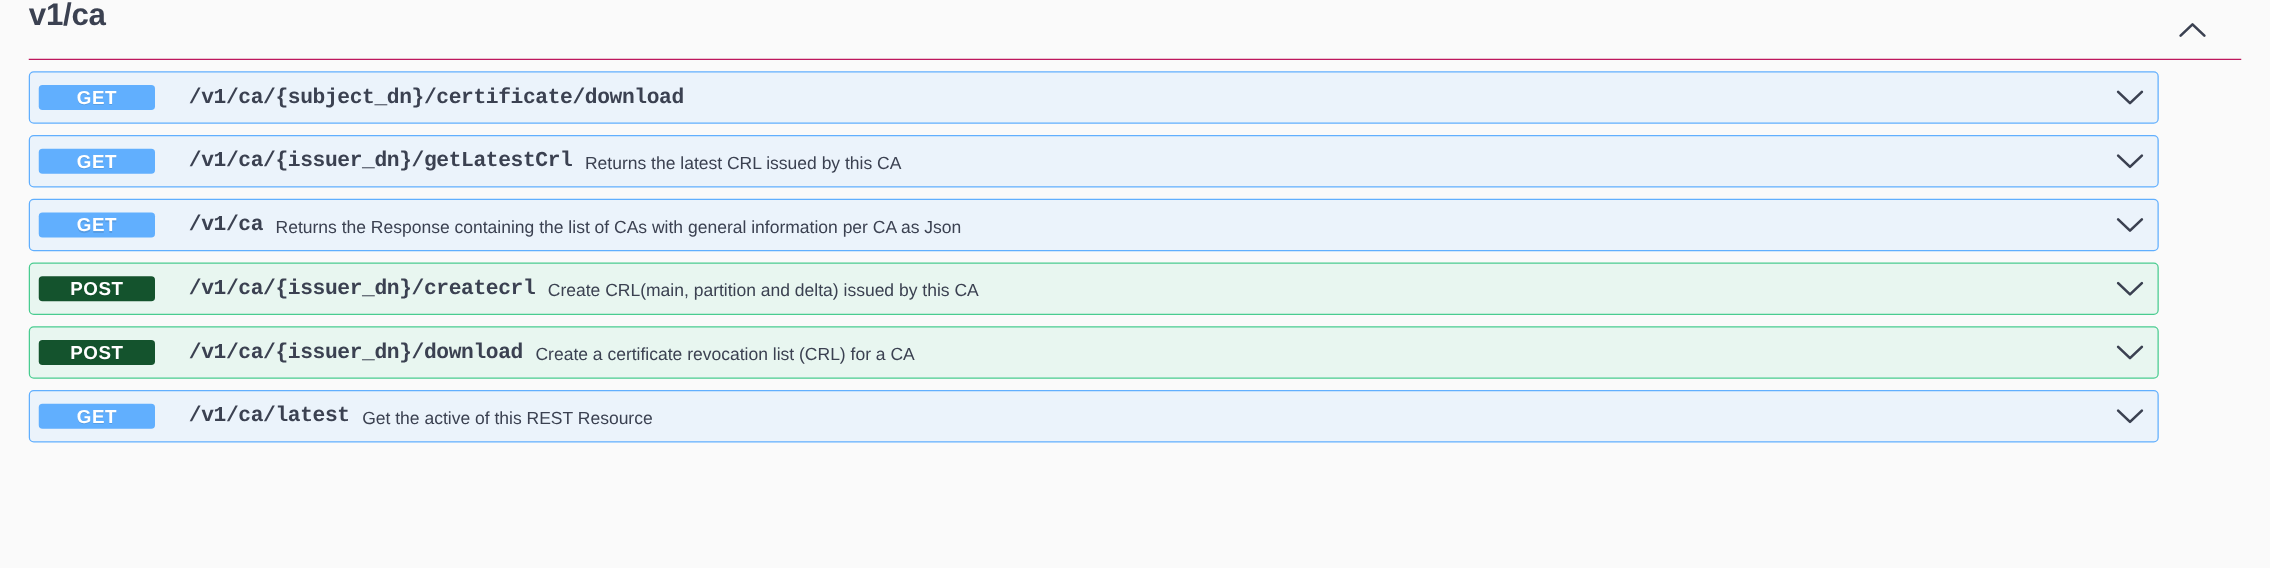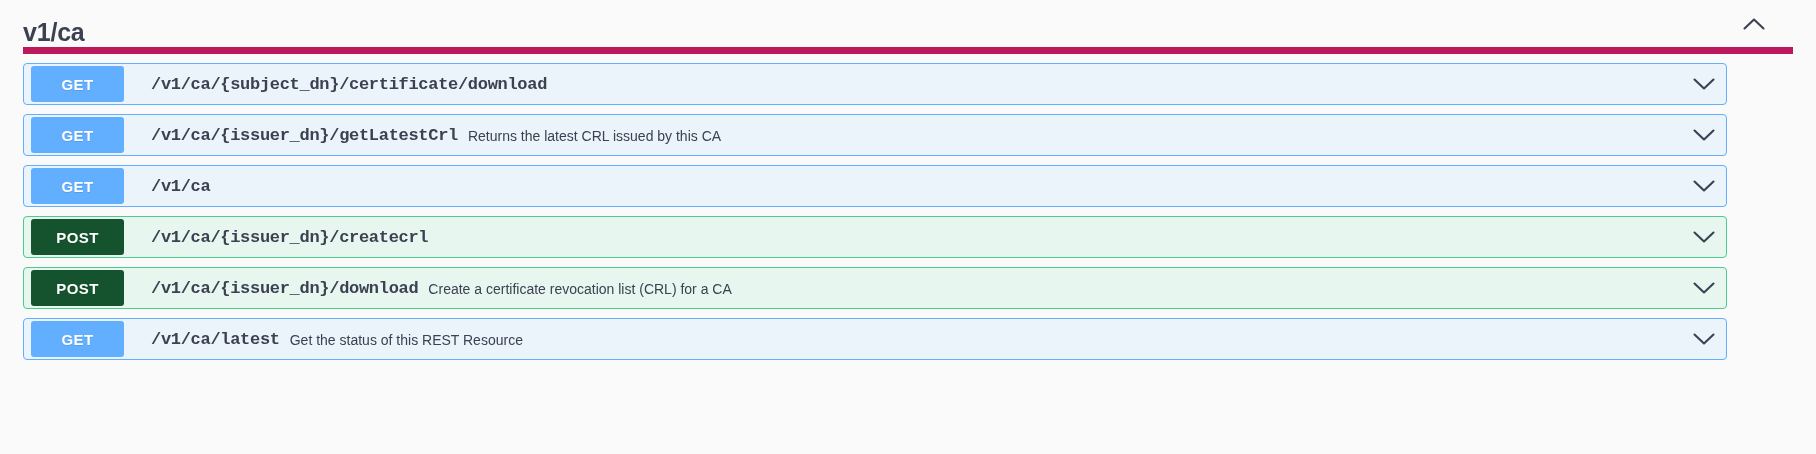--- a/index.html
+++ b/index.html
@@ -20,23 +20,23 @@
     height: 454px;
     background: #fafafa;
     box-sizing: border-box;
   }
 
   
   .tag-header {
     position: relative;
     height: 47px;
     margin: 0 23px 0 23px;
-    border-bottom: 7px solid #be185d;
-    display: flex;
-    align-items: flex-end;
+    border-bottom: 1px solid #be185d;
+    display: flex;
+    align-items: flex-start;
     cursor: pointer;
   }
   .tag-title {
     font-family: "Liberation Sans", sans-serif;
     font-size: 25px;
     font-weight: bold;
     color: #3b4151;
     letter-spacing: -0.2px;
     line-height: 1;
     padding-bottom: 2px;
@@ -76,21 +76,21 @@
     border-color: #61affe;
   }
   .op-row.post {
     background: #e8f6f0;
     border-color: #49cc90;
   }
 
   .op-method {
     width: 93px;
     min-width: 93px;
-    height: 36px;
+    height: 20px;
     margin-left: 7px;
     border-radius: 3px;
     display: flex;
     align-items: center;
     justify-content: center;
     font-family: "Liberation Sans", sans-serif;
     font-size: 15px;
     font-weight: bold;
     color: #ffffff;
     text-shadow: 0 1px 0 rgba(0,0,0,0.1);
@@ -161,49 +161,51 @@
     <span class="op-summary">Returns the latest CRL issued by this CA</span>
     <span class="op-expand">
       <svg width="22" height="13" viewBox="0 0 22 13" fill="none" xmlns="http://www.w3.org/2000/svg">
         <path d="M1.5 1.5L11 10.5L20.5 1.5" stroke="#3b4151" stroke-width="2.1" stroke-linecap="round" stroke-linejoin="round"></path>
       </svg>
     </span>
   </li>
       <li class="op-row get">
     <span class="op-method">GET</span>
     <span class="op-path">/v1/ca</span>
+    <span class="op-summary">Returns the Response containing the list of CAs with general information per CA as Json</span>
     <span class="op-expand">
       <svg width="22" height="13" viewBox="0 0 22 13" fill="none" xmlns="http://www.w3.org/2000/svg">
         <path d="M1.5 1.5L11 10.5L20.5 1.5" stroke="#3b4151" stroke-width="2.1" stroke-linecap="round" stroke-linejoin="round"></path>
       </svg>
     </span>
   </li>
       <li class="op-row post">
     <span class="op-method">POST</span>
     <span class="op-path">/v1/ca/{issuer_dn}/createcrl</span>
+    <span class="op-summary">Create CRL(main, partition and delta) issued by this CA</span>
     <span class="op-expand">
       <svg width="22" height="13" viewBox="0 0 22 13" fill="none" xmlns="http://www.w3.org/2000/svg">
         <path d="M1.5 1.5L11 10.5L20.5 1.5" stroke="#3b4151" stroke-width="2.1" stroke-linecap="round" stroke-linejoin="round"></path>
       </svg>
     </span>
   </li>
       <li class="op-row post">
     <span class="op-method">POST</span>
     <span class="op-path">/v1/ca/{issuer_dn}/download</span>
     <span class="op-summary">Create a certificate revocation list (CRL) for a CA</span>
     <span class="op-expand">
       <svg width="22" height="13" viewBox="0 0 22 13" fill="none" xmlns="http://www.w3.org/2000/svg">
         <path d="M1.5 1.5L11 10.5L20.5 1.5" stroke="#3b4151" stroke-width="2.1" stroke-linecap="round" stroke-linejoin="round"></path>
       </svg>
     </span>
   </li>
       <li class="op-row get">
     <span class="op-method">GET</span>
     <span class="op-path">/v1/ca/latest</span>
-    <span class="op-summary">Get the status of this REST Resource</span>
+    <span class="op-summary">Get the active of this REST Resource</span>
     <span class="op-expand">
       <svg width="22" height="13" viewBox="0 0 22 13" fill="none" xmlns="http://www.w3.org/2000/svg">
         <path d="M1.5 1.5L11 10.5L20.5 1.5" stroke="#3b4151" stroke-width="2.1" stroke-linecap="round" stroke-linejoin="round"></path>
       </svg>
     </span>
   </li>
     </ul>
 
 </div>
 

